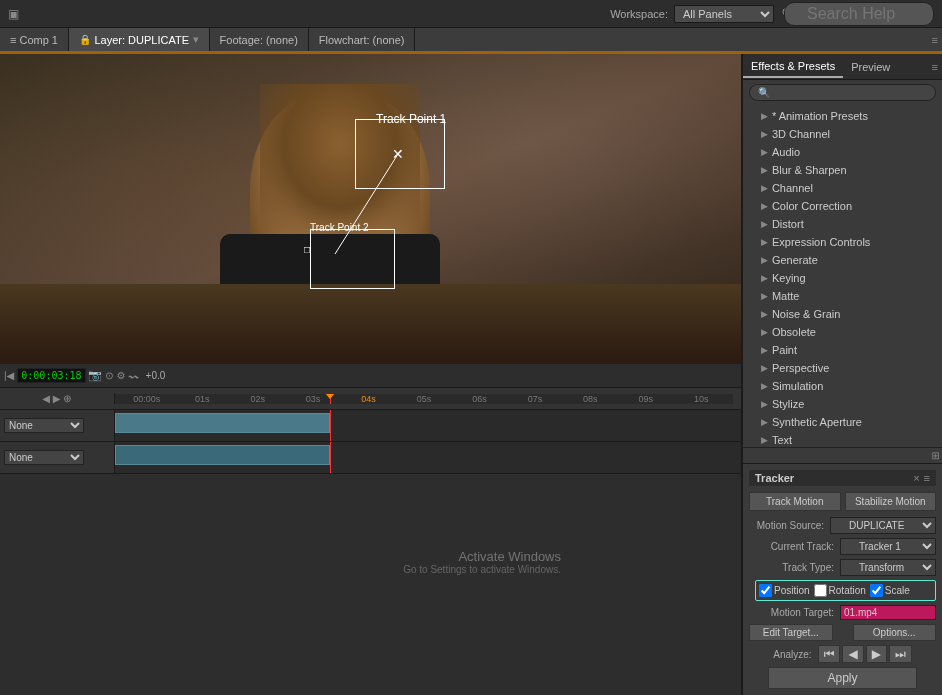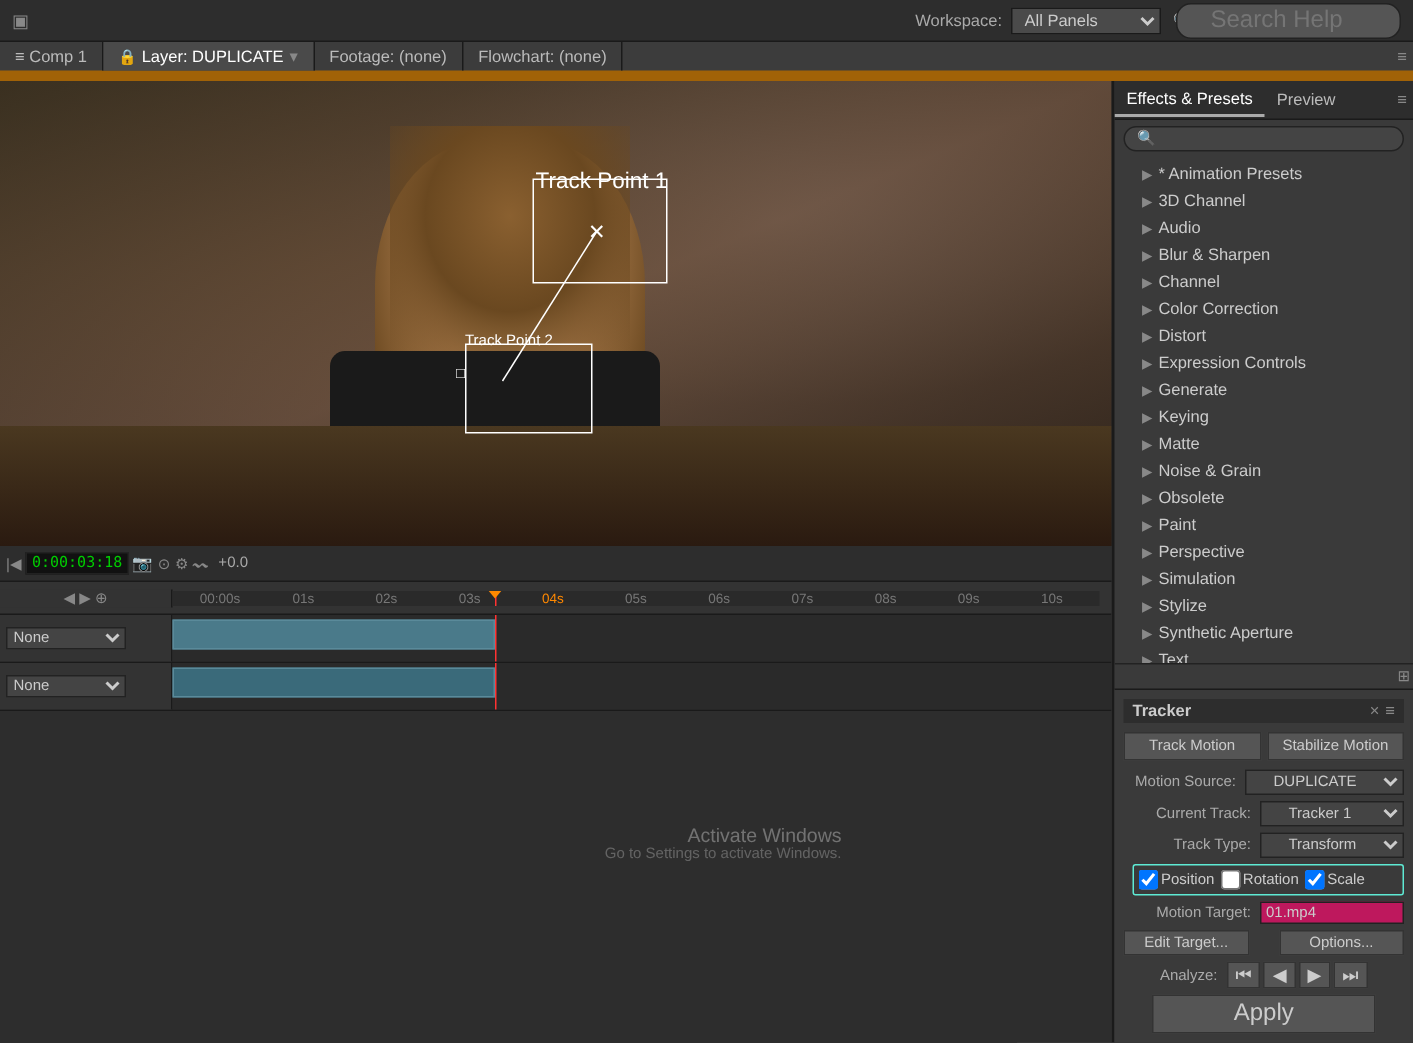--- a/index.html
+++ b/index.html
@@ -51,21 +51,21 @@
       display: flex;
       align-items: center;
     }
 
     
     .tab-bar {
       background: #3c3c3c;
       height: 26px;
       display: flex;
       align-items: center;
-      border-bottom: 7px solid #a16207;
+      border-bottom: 3px solid #a16207;
     }
     .tab {
       padding: 4px 10px;
       border-right: 1px solid #1a1a1a;
       color: #bbb;
       font-size: 11px;
       cursor: pointer;
       height: 100%;
       display: flex;
       align-items: center;
@@ -123,23 +123,23 @@
       position: absolute;
       top: 65px;
       left: 355px;
       width: 90px;
       height: 70px;
       border: 1px solid #ffffff;
     }
     .track-point-1-label {
       position: absolute;
       top: 58px;
-      left: 357px;
+      left: 376px;
       color: #fff;
-      font-size: 15px;
+      font-size: 12px;
     }
     .track-box-2 {
       position: absolute;
       top: 175px;
       left: 310px;
       width: 85px;
       height: 60px;
       border: 1px solid #ffffff;
     }
     .track-point-2-label {
@@ -456,21 +456,21 @@
       border: 1px solid #333;
       color: #ccc;
       font-size: 12px;
       padding: 1px 5px;
       cursor: pointer;
     }
     .apply-btn {
       background: #555;
       border: 1px solid #333;
       color: #ccc;
-      font-size: 16px;
+      font-size: 12px;
       padding: 3px 8px;
       cursor: pointer;
       display: block;
       margin: 0 auto;
       width: 80%;
     }
   </style>
 </head>
 <body>
 

